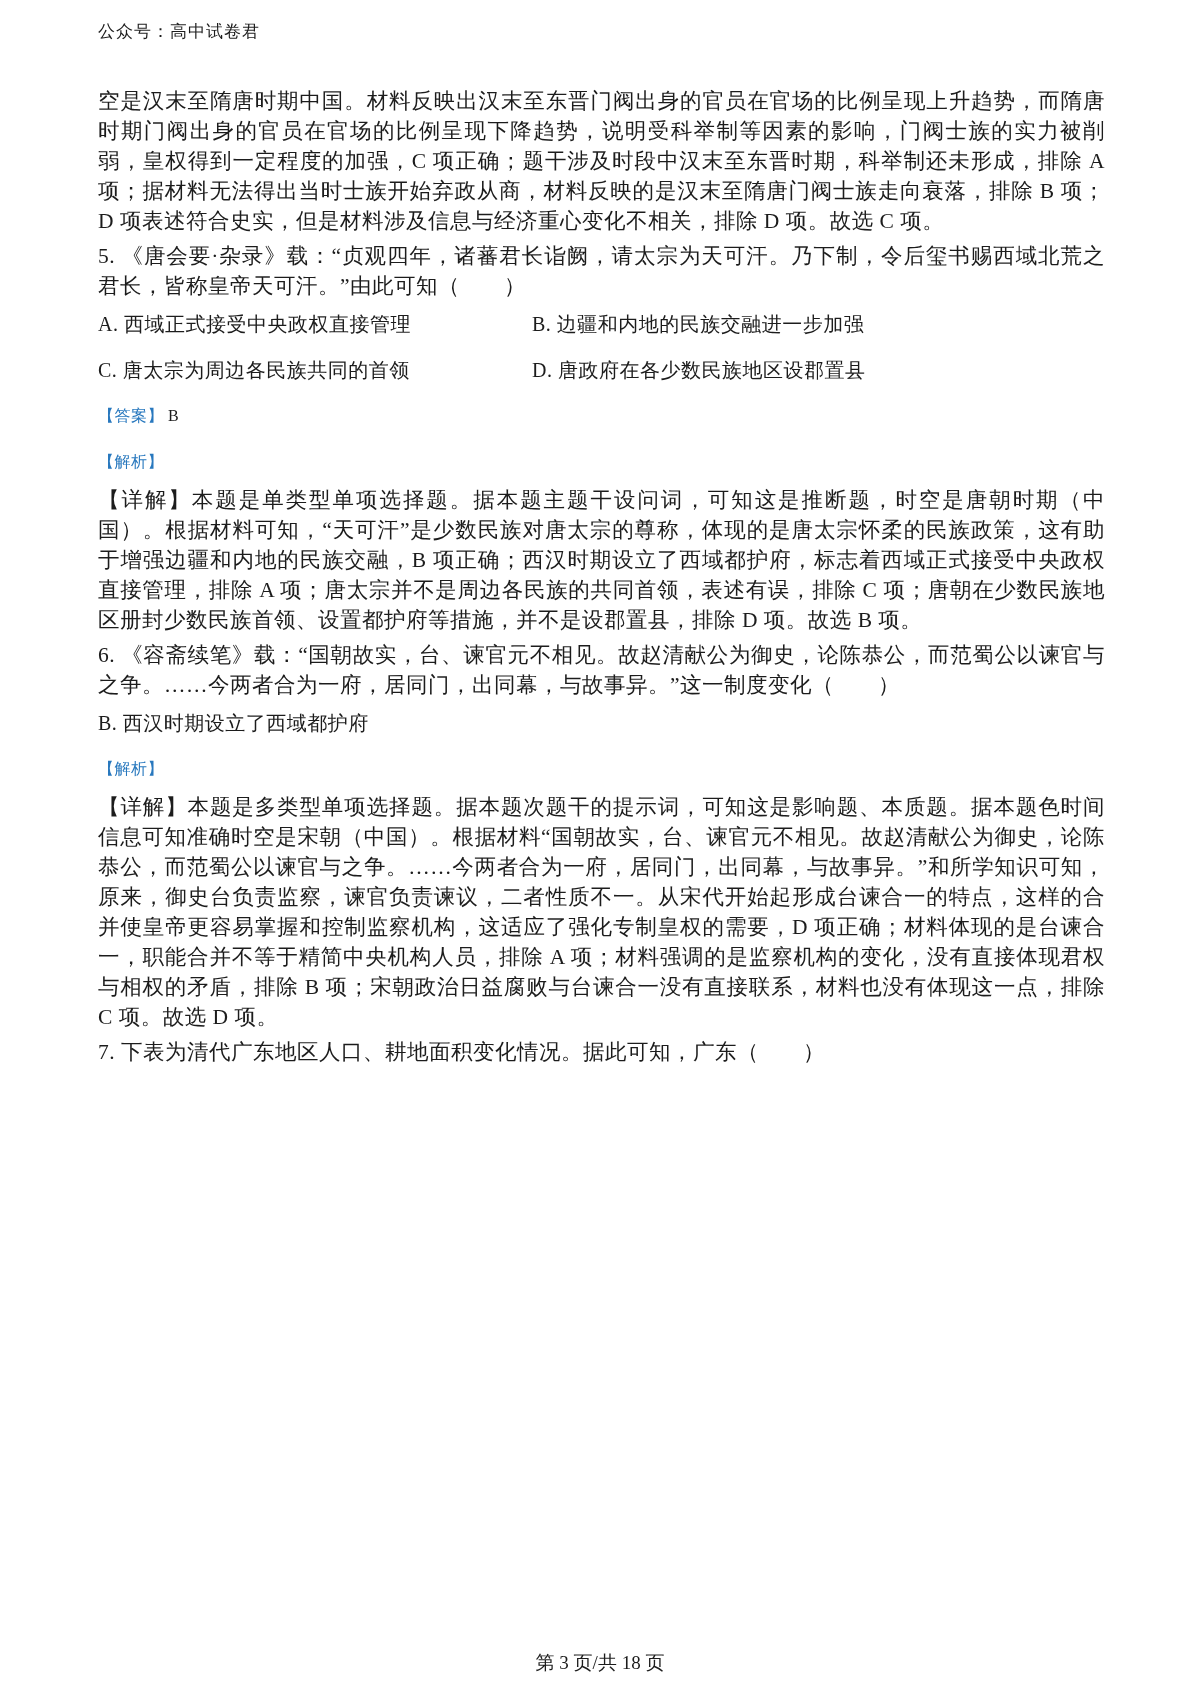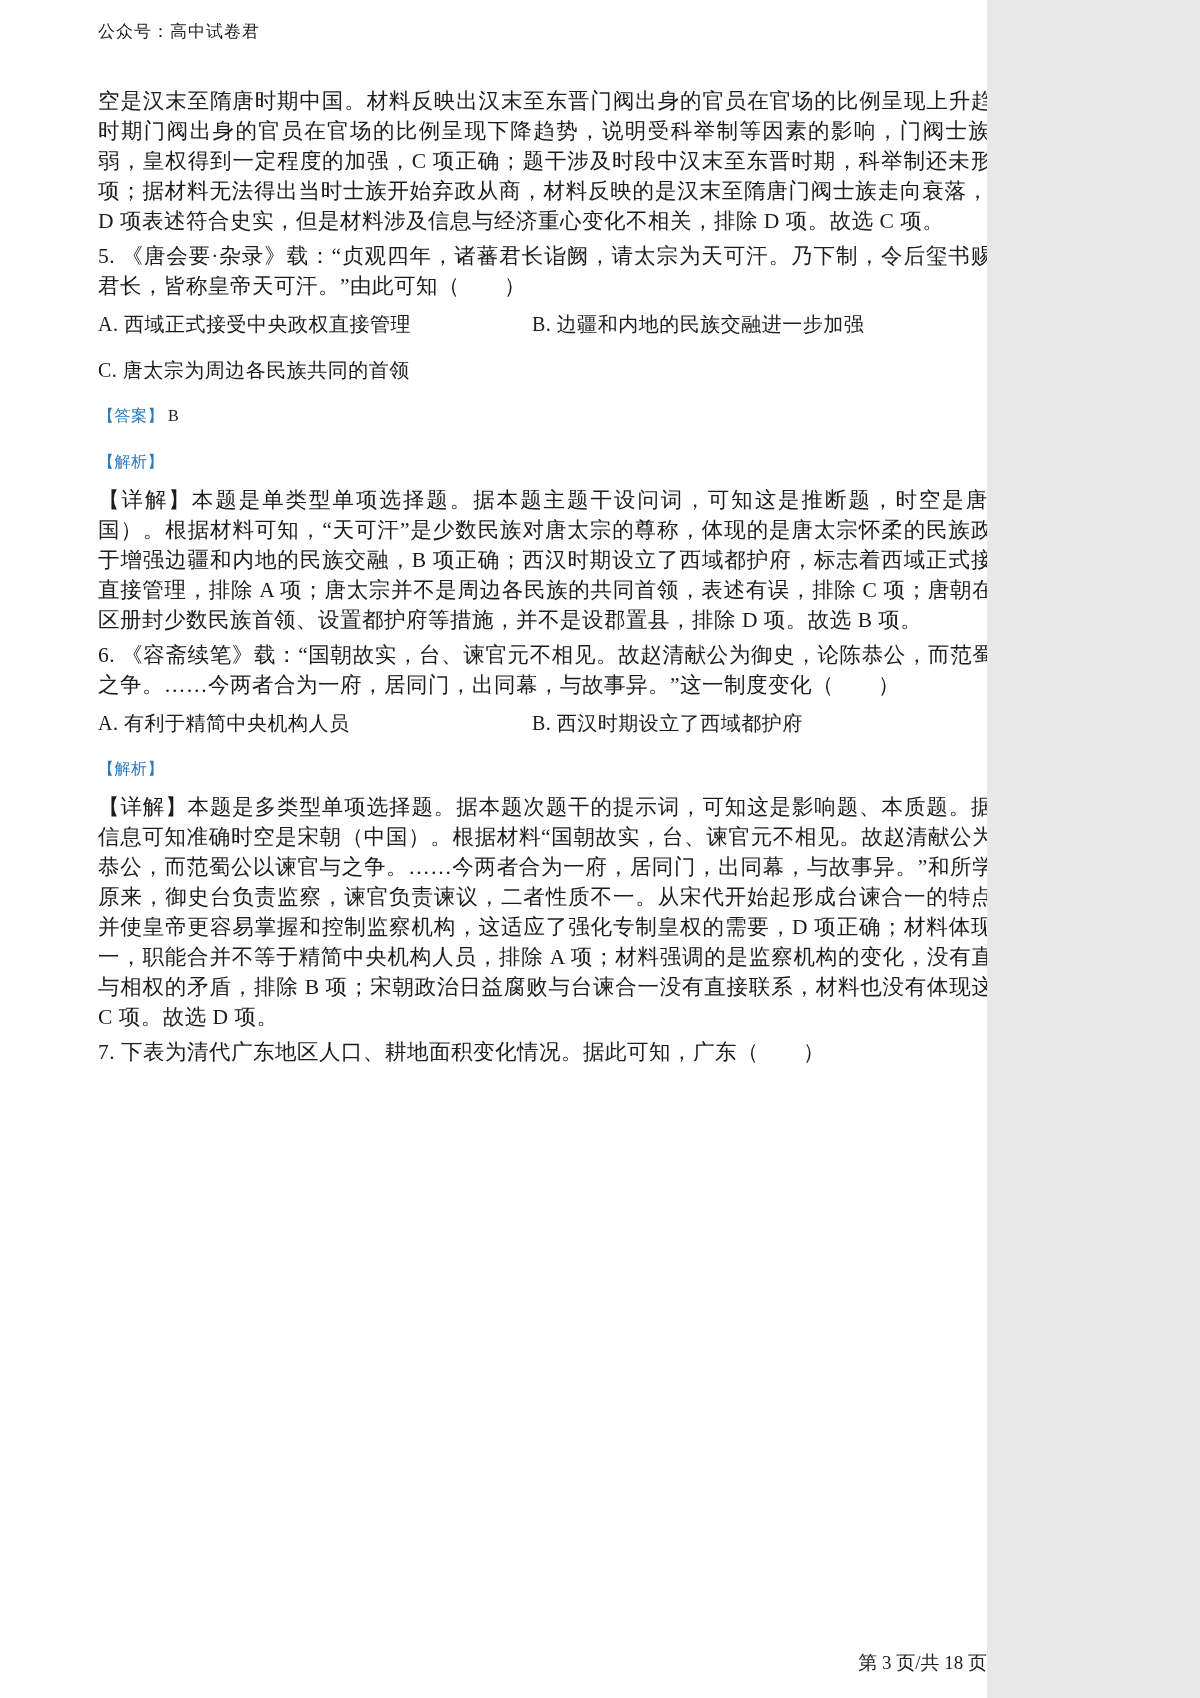--- a/index.html
+++ b/index.html
@@ -3,21 +3,21 @@
 <meta charset="utf-8">
 <style>
   html, body { margin: 0; padding: 0; }
   body {
     width: 1200px; height: 1698px;
     background: #e8e8e8;
     font-family: "Liberation Serif", "DejaVu Serif", serif;
   }
   .page {
     position: relative;
-    width: 987px; height: 1698px;
+    width: 1200px; height: 1698px;
     background: #ffffff;
     color: #1c1c1c;
     overflow: hidden;
     text-decoration: underline;
   }
   .header {
     position: absolute;
     top: 20px; left: 98px;
     font-size: 17px;
     letter-spacing: 1px;
@@ -49,21 +49,21 @@
     font-size: 16px;
     line-height: 46px;
     letter-spacing: 0.5px;
   }
   .blue { color: #2878BE; }
   .ans-letter { margin-left: 4px; }
   .footer {
     position: absolute;
     bottom: 22px; left: 0;
     width: 100%;
-    text-align: right;
+    text-align: center;
     font-size: 19px;
     color: #1c1c1c;
   }
 </style>
 </head>
 <body>
 
 <div class="page">
 
   <div class="header">公众号：高中试卷君</div>
@@ -72,30 +72,30 @@
 
     <p class="para">空是汉末至隋唐时期中国。材料反映出汉末至东晋门阀出身的官员在官场的比例呈现上升趋势，而隋唐时期门阀出身的官员在官场的比例呈现下降趋势，说明受科举制等因素的影响，门阀士族的实力被削弱，皇权得到一定程度的加强，C 项正确；题干涉及时段中汉末至东晋时期，科举制还未形成，排除 A 项；据材料无法得出当时士族开始弃政从商，材料反映的是汉末至隋唐门阀士族走向衰落，排除 B 项；D 项表述符合史实，但是材料涉及信息与经济重心变化不相关，排除 D 项。故选 C 项。</p>
 
     <p class="para q-stem">5. 《唐会要·杂录》载：“贞观四年，诸蕃君长诣阙，请太宗为天可汗。乃下制，令后玺书赐西域北荒之君长，皆称皇帝天可汗。”由此可知（　　）</p>
     <div class="options-row">
       <span>A. 西域正式接受中央政权直接管理</span>
       <span>B. 边疆和内地的民族交融进一步加强</span>
     </div>
     <div class="options-row">
       <span>C. 唐太宗为周边各民族共同的首领</span>
+      <span>D. 唐政府在各少数民族地区设郡置县</span>
     </div>
     <p class="ans-line">
       <span class="blue">【答案】</span><span class="ans-letter">B</span>
     </p>
     <p class="ans-line blue">【解析】</p>
     <p class="para">【详解】本题是单类型单项选择题。据本题主题干设问词，可知这是推断题，时空是唐朝时期（中国）。根据材料可知，“天可汗”是少数民族对唐太宗的尊称，体现的是唐太宗怀柔的民族政策，这有助于增强边疆和内地的民族交融，B 项正确；西汉时期设立了西域都护府，标志着西域正式接受中央政权直接管理，排除 A 项；唐太宗并不是周边各民族的共同首领，表述有误，排除 C 项；唐朝在少数民族地区册封少数民族首领、设置都护府等措施，并不是设郡置县，排除 D 项。故选 B 项。</p>
 
     <p class="para q-stem">6. 《容斋续笔》载：“国朝故实，台、谏官元不相见。故赵清献公为御史，论陈恭公，而范蜀公以谏官与之争。……今两者合为一府，居同门，出同幕，与故事异。”这一制度变化（　　）</p>
     <div class="options-row">
-      <span>A. 有利于精简中央机构人员</span>
       <span>B. 西汉时期设立了西域都护府</span>
     </div>
     <div class="options-row">
     </div>
     <p class="ans-line blue">【解析】</p>
     <p class="para">【详解】本题是多类型单项选择题。据本题次题干的提示词，可知这是影响题、本质题。据本题色时间信息可知准确时空是宋朝（中国）。根据材料“国朝故实，台、谏官元不相见。故赵清献公为御史，论陈恭公，而范蜀公以谏官与之争。……今两者合为一府，居同门，出同幕，与故事异。”和所学知识可知，原来，御史台负责监察，谏官负责谏议，二者性质不一。从宋代开始起形成台谏合一的特点，这样的合并使皇帝更容易掌握和控制监察机构，这适应了强化专制皇权的需要，D 项正确；材料体现的是台谏合一，职能合并不等于精简中央机构人员，排除 A 项；材料强调的是监察机构的变化，没有直接体现君权与相权的矛盾，排除 B 项；宋朝政治日益腐败与台谏合一没有直接联系，材料也没有体现这一点，排除 C 项。故选 D 项。</p>
 
     <p class="para q-stem">7. 下表为清代广东地区人口、耕地面积变化情况。据此可知，广东（　　）</p>
 
   </div>

